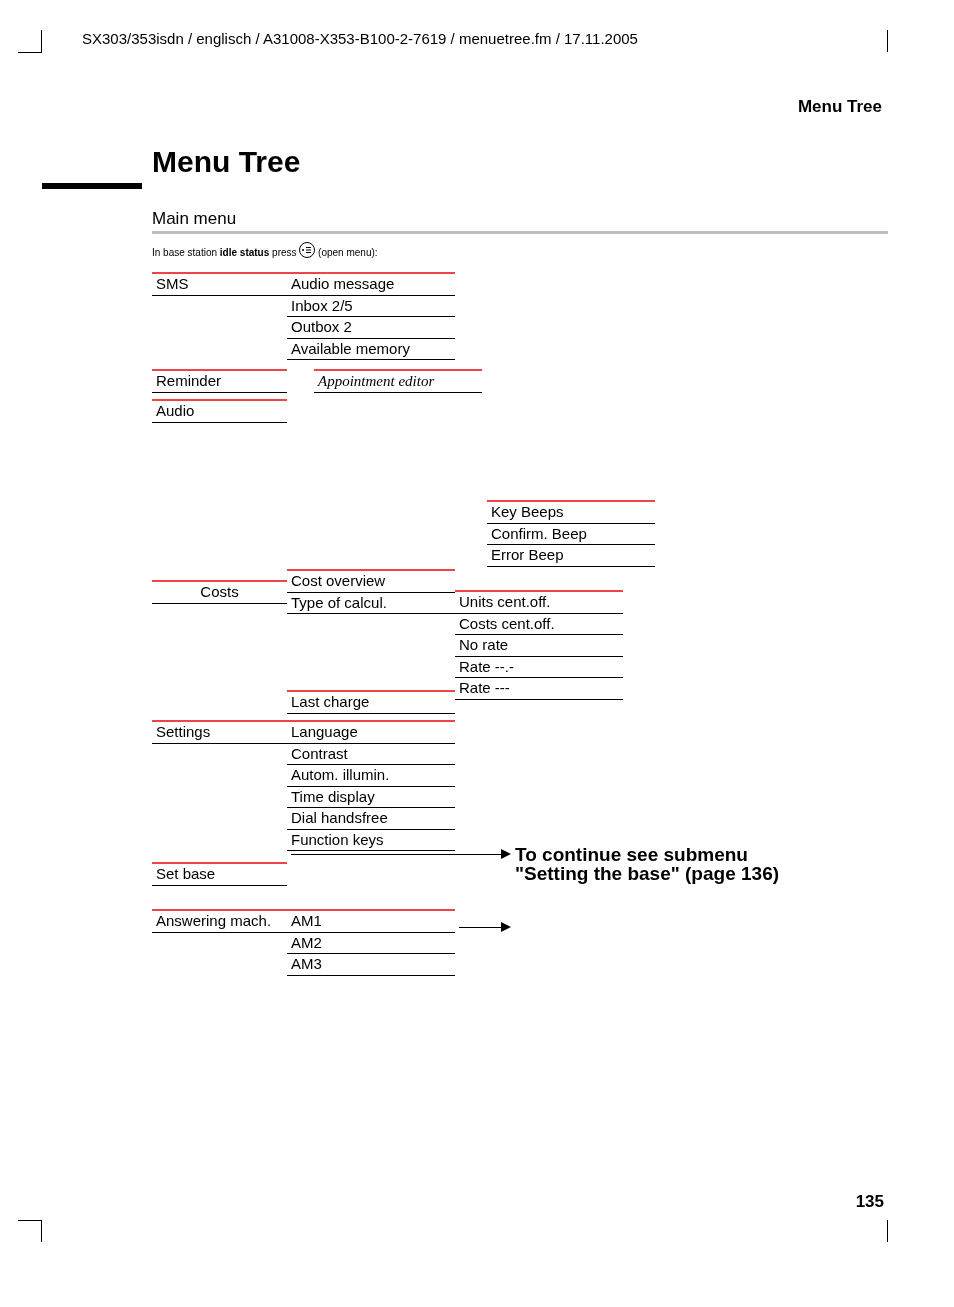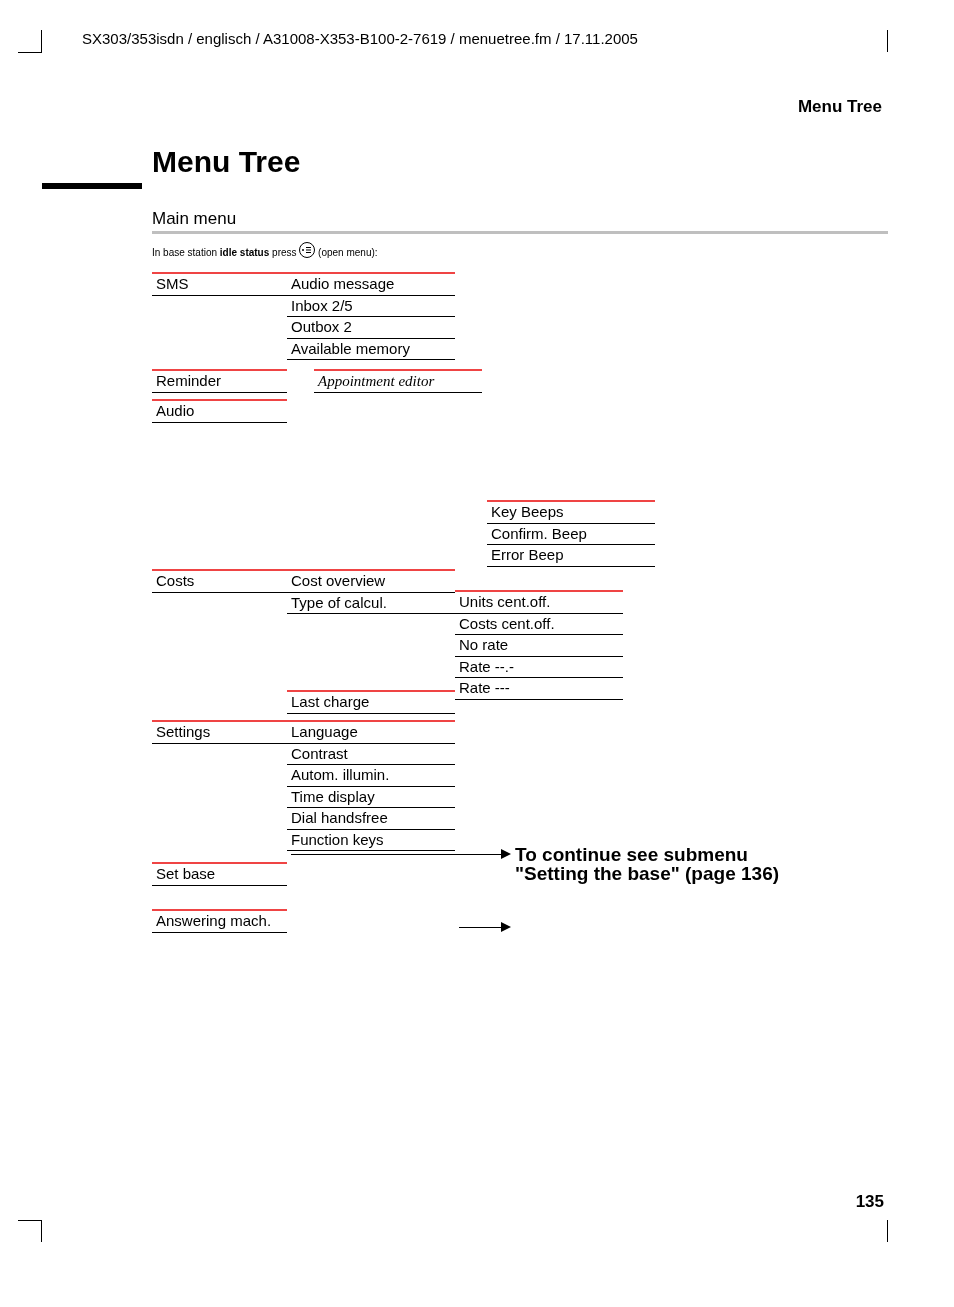--- a/index.html
+++ b/index.html
@@ -192,21 +192,21 @@
 
     <div class="segment" style="left:0; width:135px; top:127px;">
       <div class="cell">Audio</div>
     </div>
     <div class="segment" style="left:303px; top:228px;margin-left:32px;">
       <div class="cell">Key Beeps</div>
       <div class="cell">Confirm. Beep</div>
       <div class="cell">Error Beep</div>
     </div>
 
-    <div class="segment" style="left:0; width:135px; top:297px;">
+    <div class="segment" style="left:0; width:135px; top:308px;text-align:center;">
       <div class="cell">Costs</div>
     </div>
     <div class="segment" style="left:135px; top:297px;">
       <div class="cell">Cost overview</div>
       <div class="cell">Type of calcul.</div>
     </div>
     <div class="segment" style="left:303px; top:318px;">
       <div class="cell">Units cent.off.</div>
       <div class="cell">Costs cent.off.</div>
       <div class="cell">No rate</div>
@@ -235,19 +235,24 @@
     <div class="arrow-line" style="left:139px; top:582px; width:210px;"></div>
     <div class="arrow-head" style="left:349px; top:577px;"></div>
     <div class="note" style="left:363px; top:573px;">
       <span>To continue see submenu</span><br>
       <span>"Setting the base" (page 136)</span>
     </div>
 
     <div class="segment" style="left:0; width:135px; top:637px;">
       <div class="cell">Answering mach.</div>
     </div>
+    <div class="segment" style="left:135px; top:637px;">
+      <div class="cell">AM1</div>
+      <div class="cell">AM2</div>
+      <div class="cell">AM3</div>
+    </div>
     <div class="arrow-line" style="left:307px; top:655px; width:42px;"></div>
     <div class="arrow-head" style="left:349px; top:650px;"></div>
 
   </div>
 </div>
 
 <div class="pagenum">135</div>
 
 </body></html>

